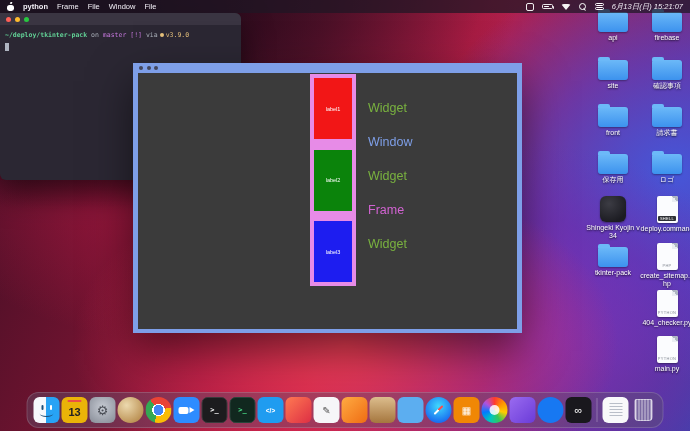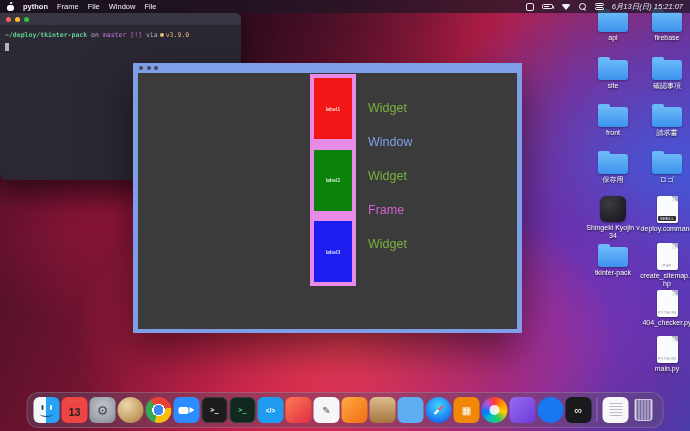--- a/index.html
+++ b/index.html
@@ -85,21 +85,21 @@
     background:rgba(95,82,110,0.42); border:1px solid rgba(255,255,255,0.16); border-radius:12px; }
   .dkicon { width:26px; height:26px; border-radius:6px; position:relative; flex:0 0 auto;
     display:flex; align-items:center; justify-content:center; color:#fff; }
   .dock-sep { width:1px; height:24px; background:rgba(255,255,255,0.28); margin:0 3px; }
 
   .dk-finder { background:linear-gradient(90deg,#f5f8fb 0 50%, #27a3f5 50% 100%); }
   .dk-finder::before { content:""; position:absolute; top:8px; left:8px; width:2px; height:5px;
     background:#1b4f7a; box-shadow:8.5px 0 0 #fff; border-radius:1px; }
   .dk-finder::after { content:""; position:absolute; bottom:6px; left:6px; width:14px; height:6px;
     border-bottom:1.4px solid #1b4f7a; border-radius:50%; }
-  .dk-calendar { background:#ef4444; flex-direction:column; }
+  .dk-calendar { background:#eab308; flex-direction:column; }
   .cal-strip { position:absolute; top:3px; left:6px; right:6px; height:2px; background:#ec5045; border-radius:1px; }
   .cal-num { font-size:11px; font-weight:bold; color:#222; margin-top:3px; font-style:normal; }
   .dk-prefs { background:radial-gradient(circle at 50% 40%, #c6cad2, #868b96); }
   .dk-prefs b { font-size:13px; color:#4a4d55; font-weight:normal; }
   .dk-tan { border-radius:50%; background:radial-gradient(circle at 35% 32%, #ecd9ae, #b98d4f 80%); }
   .dk-chrome { border-radius:50%;
     background:
       radial-gradient(circle at 50% 50%, #4285f4 0 27%, #ffffff 27% 34%, rgba(0,0,0,0) 34%),
       conic-gradient(from -40deg, #ea4335 0 33%, #fbbc05 33% 66%, #34a853 66% 100%); }
   .dk-zoom { background:#2d8cff; }

